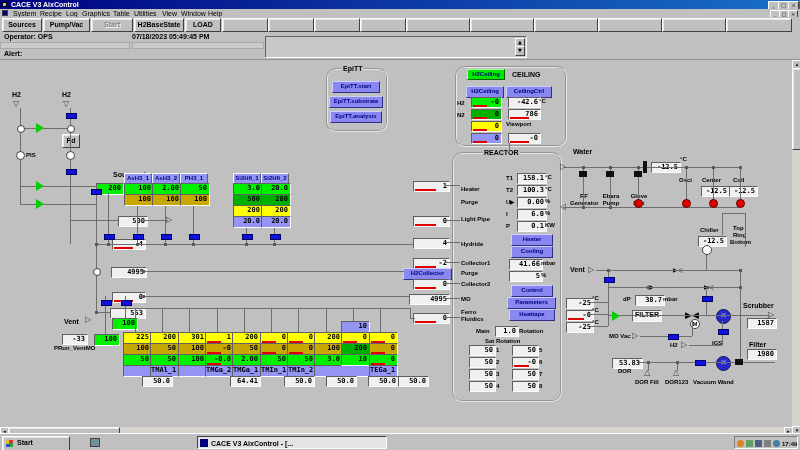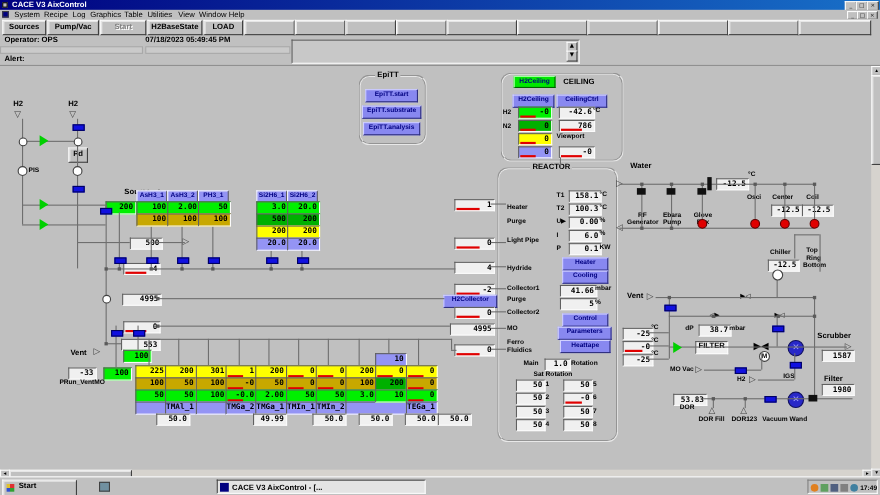--- a/index.html
+++ b/index.html
@@ -439,21 +439,21 @@
       <div class="cell cp" style="left: 314px; top: 305px; width: 52px;"></div>
       <div class="cell cp" style="left: 341px; top: 261px; width: 25px;">10</div>
       <div class="cell cy red" style="left: 341px; top: 272px; width: 25px;">0</div>
       <div class="cell cgg" style="left: 341px; top: 283px; width: 25px;">200</div>
       <div class="cell cg" style="left: 341px; top: 294px; width: 25px;">10</div>
       <div class="cell cy red" style="left: 369px; top: 272px; width: 25px;">0</div>
       <div class="cell co red" style="left: 369px; top: 283px; width: 25px;">0</div>
       <div class="cell cg red" style="left: 369px; top: 294px; width: 25px;">0</div>
       <div class="cell cp" style="left: 369px; top: 305px; width: 25px;">TEGa_1</div>
       <div class="vb" style="left: 142px; top: 316px; width: 27px;">50.0</div>
-      <div class="vb" style="left: 230px; top: 316px; width: 27px;">49.99</div>
+      <div class="vb" style="left: 230px; top: 316px; width: 27px;">64.41</div>
       <div class="vb" style="left: 284px; top: 316px; width: 27px;">50.0</div>
       <div class="vb" style="left: 326px; top: 316px; width: 27px;">50.0</div>
       <div class="vb" style="left: 368px; top: 316px; width: 27px;">50.0</div>
       <div class="vb" style="left: 398px; top: 316px; width: 27px;">50.0</div>
       <div class="vb" style="left: 469px; top: 285px; width: 23px;">50</div>
       <div class="lbl6" style="left: 496px; top: 287px;">1</div>
       <div class="vb" style="left: 469px; top: 297px; width: 23px;">50</div>
       <div class="lbl6" style="left: 496px; top: 299px;">2</div>
       <div class="vb" style="left: 469px; top: 309px; width: 23px;">50</div>
       <div class="lbl6" style="left: 496px; top: 311px;">3</div>

